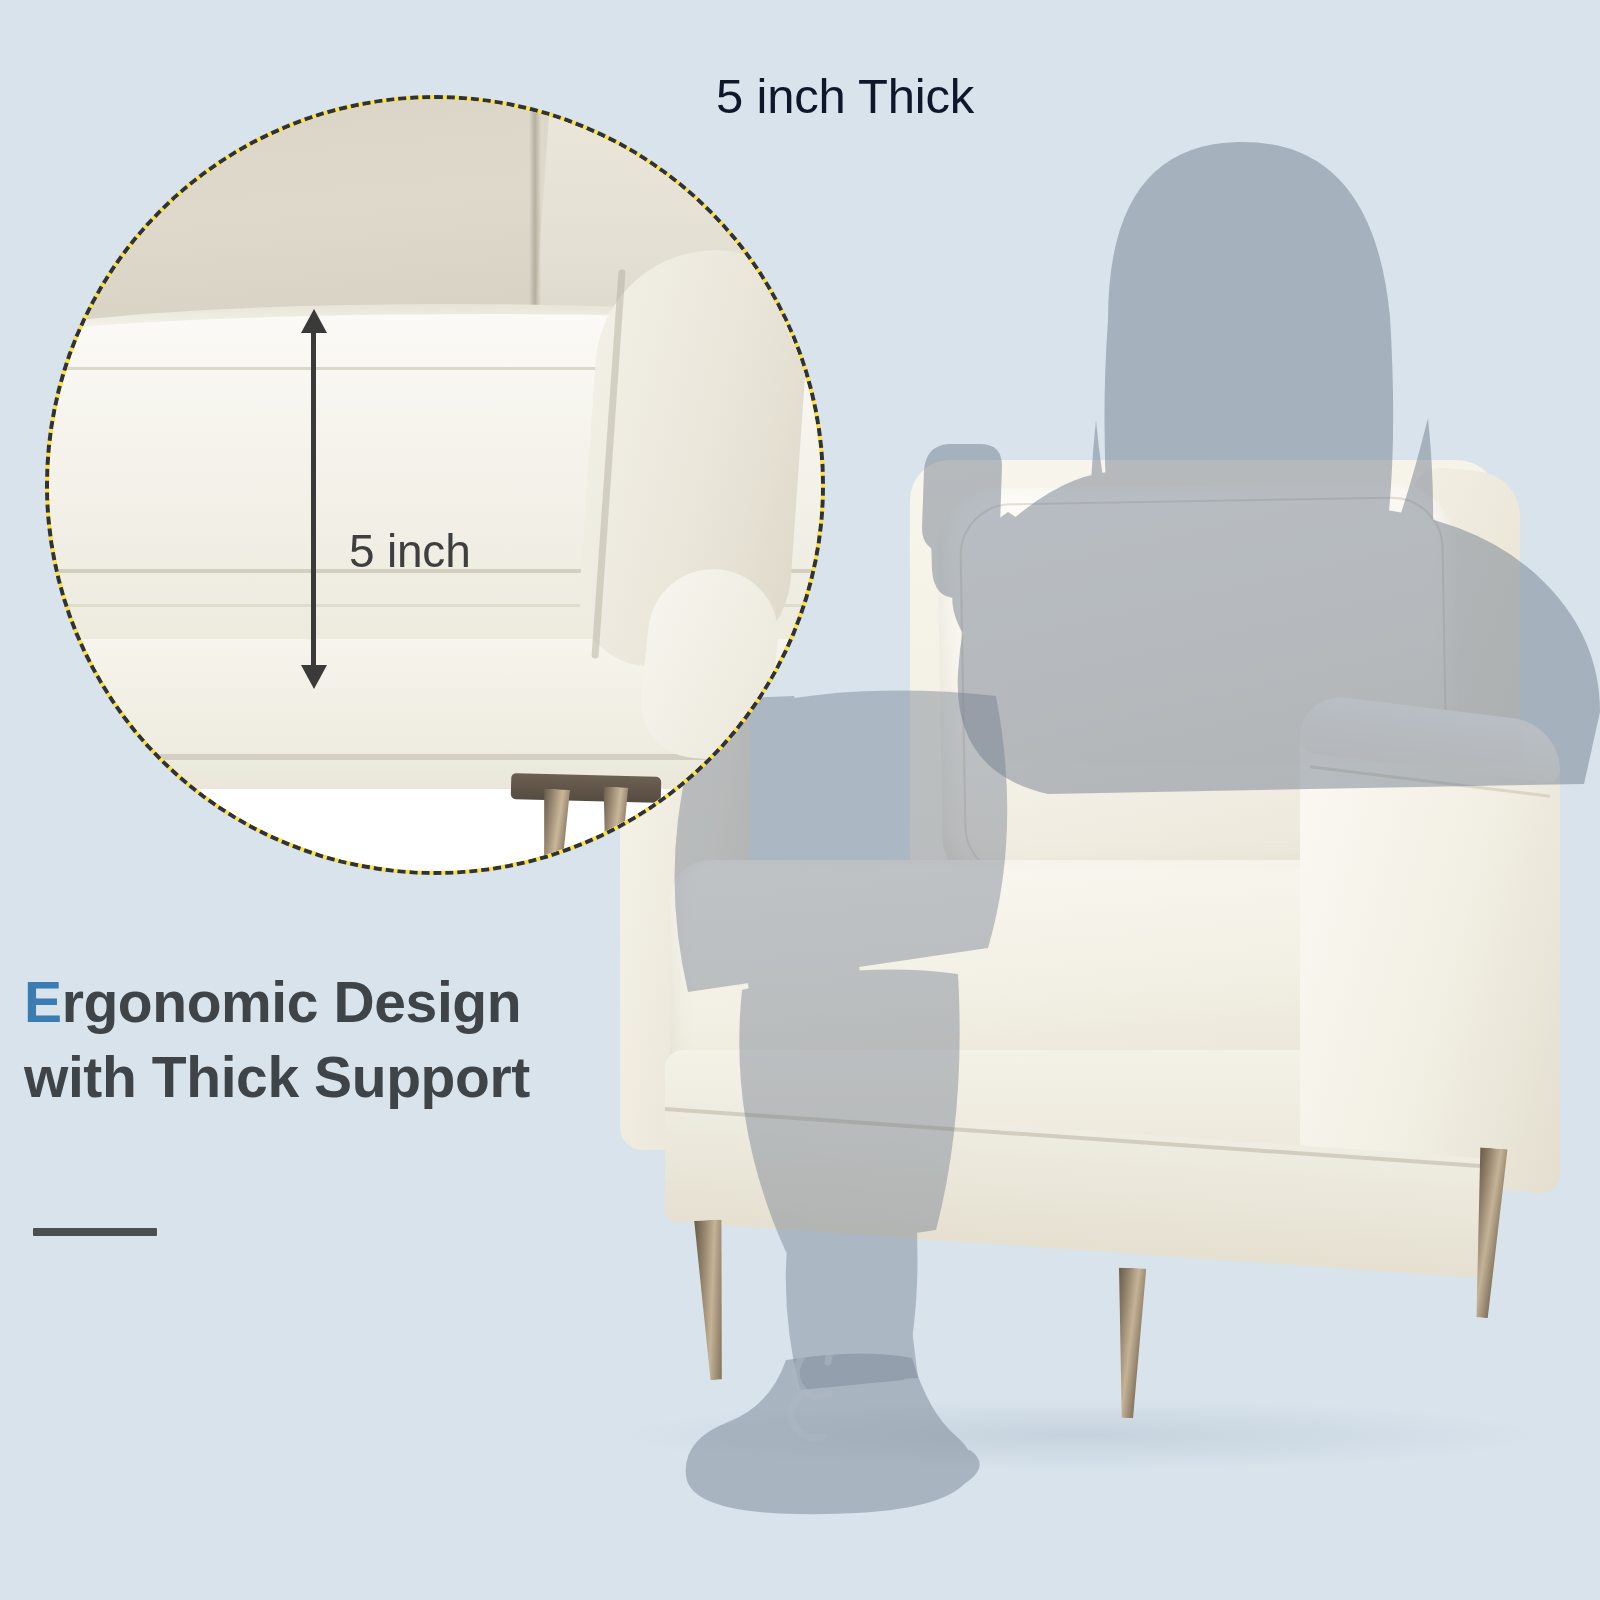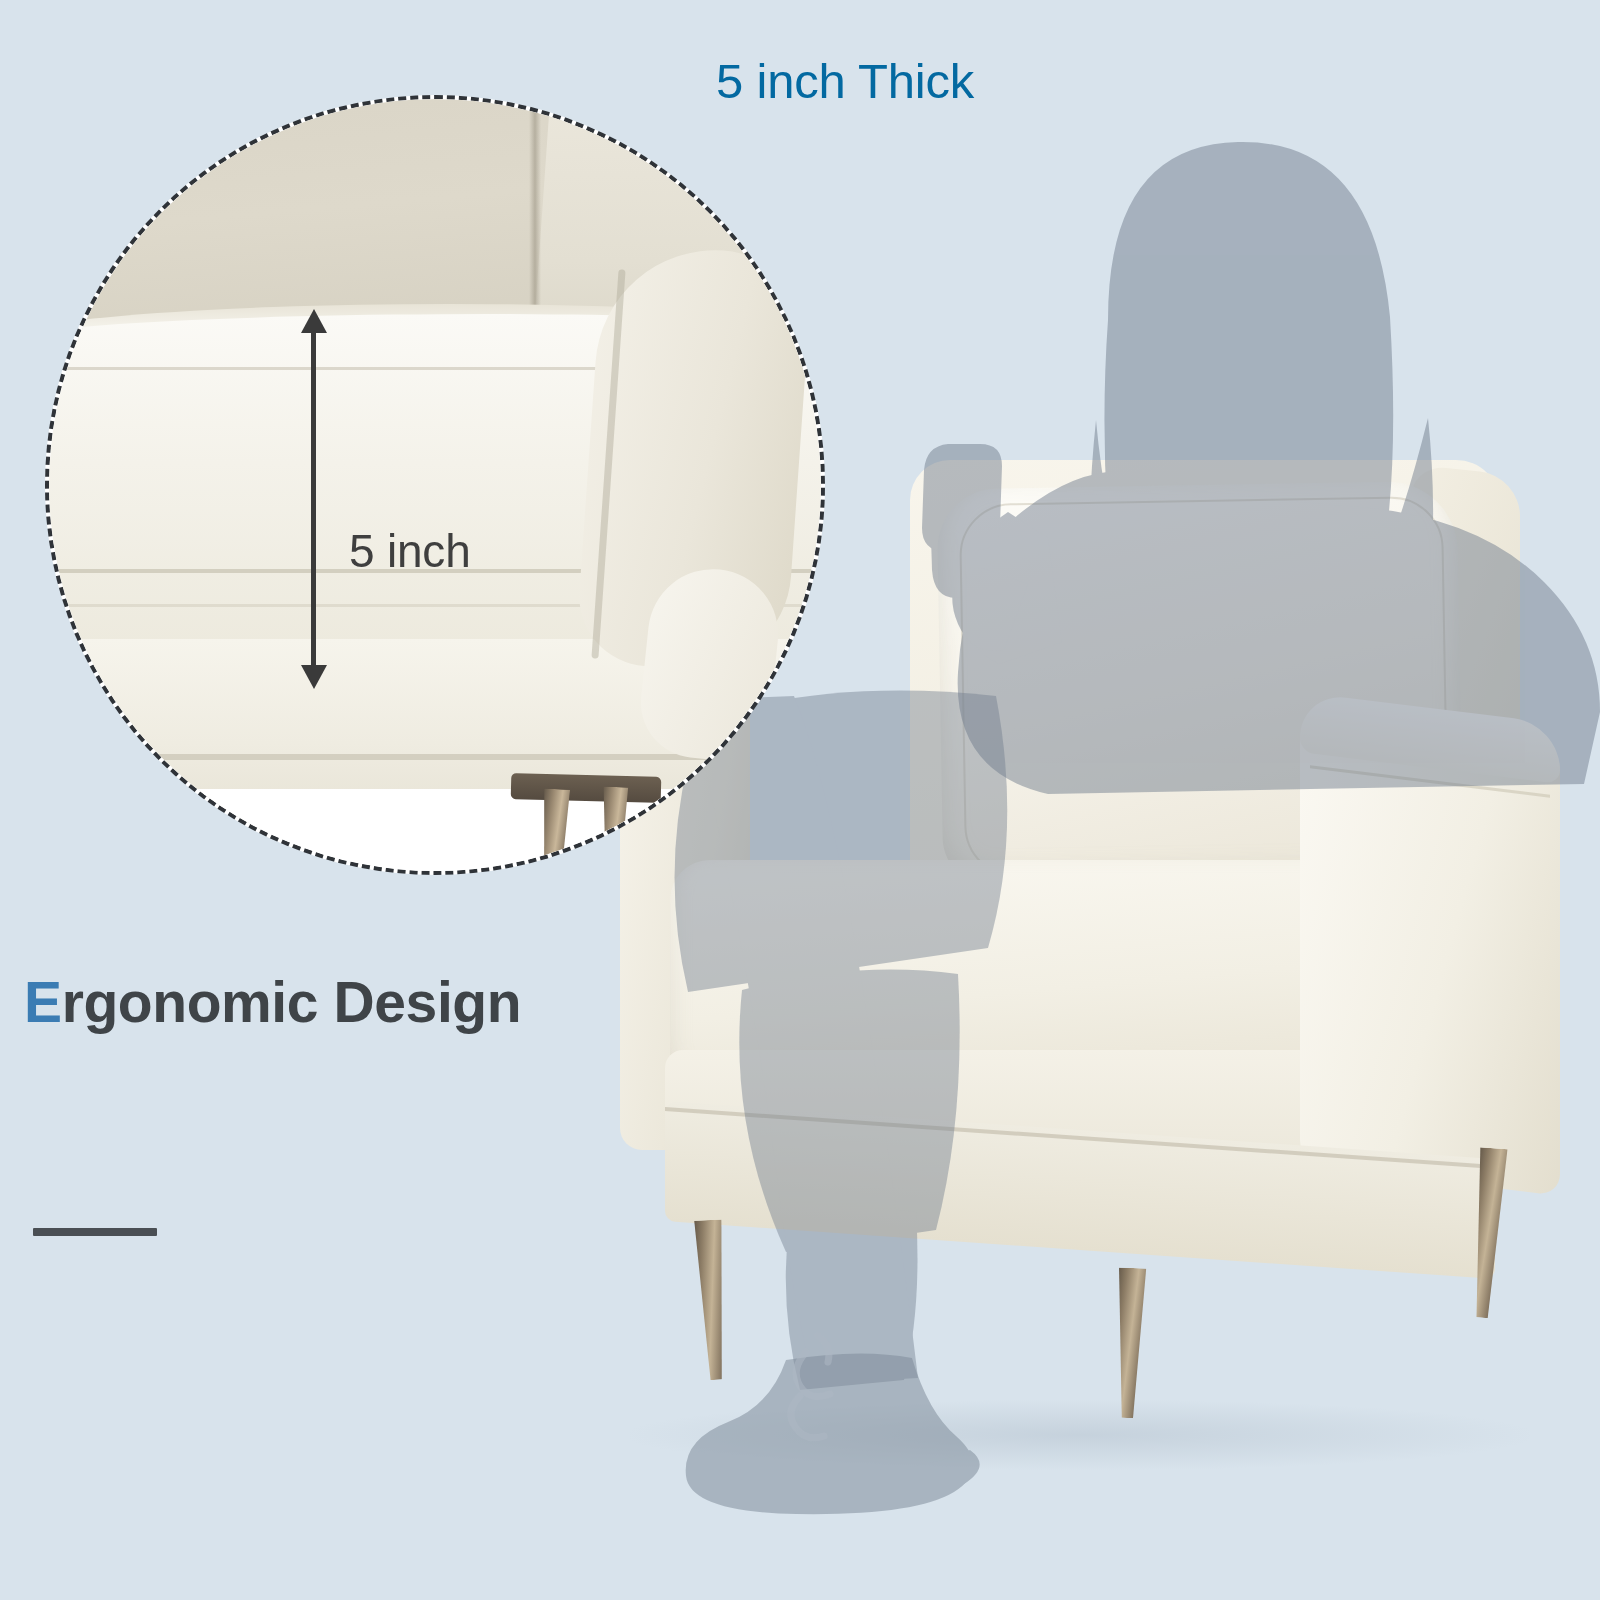--- a/index.html
+++ b/index.html
@@ -24,30 +24,30 @@
     background:#4a4f54;border-radius:1px;
   }
   .body-copy{
     position:absolute;left:33px;top:1258px;width:580px;
     font-size:44px;font-weight:400;line-height:1.52;
     color:#53585d;letter-spacing:-0.2px;
   }
 
   
   .title{
-    position:absolute;left:716px;top:43px;width:660px;
+    position:absolute;left:716px;top:58px;width:660px;
     font-size:49px;font-weight:400;line-height:1.58;
-    color:#0369a1;letter-spacing:-0.2px;
+    color:#0f172a;letter-spacing:-0.2px;
   }
 
   
   .inset{
     position:absolute;left:45px;top:95px;width:780px;height:780px;
     border-radius:50%;
-    background:#ffffff;
+    background:#fde047;
     border:4px dashed #2f3338;
     box-sizing:border-box;
     overflow:hidden;
   }
   .inset-clip{position:absolute;inset:0;border-radius:50%;overflow:hidden;}
 
   
   .mg-back{
     position:absolute;left:-40px;top:-30px;width:880px;height:270px;
     background:linear-gradient(175deg,#d9d4c6 0%,#ded9cb 48%,#d4cfc0 100%);
@@ -320,16 +320,17 @@
       <div class="dim-label">5 inch</div>
     </div>
   </div>
 
   <div class="title">
     <div>5 inch Thick</div>
   </div>
 
   <div class="headline">
     <div><span class="accent">E</span><span>rgonomic Design</span></div>
+    <div>with Thick Support</div>
   </div>
   <div class="rule"></div>
 
 </div>
 
 </body></html>

